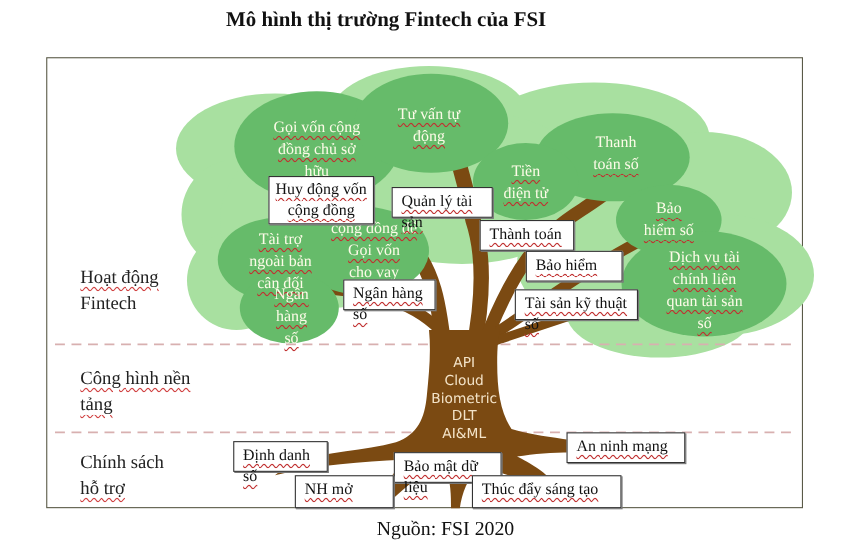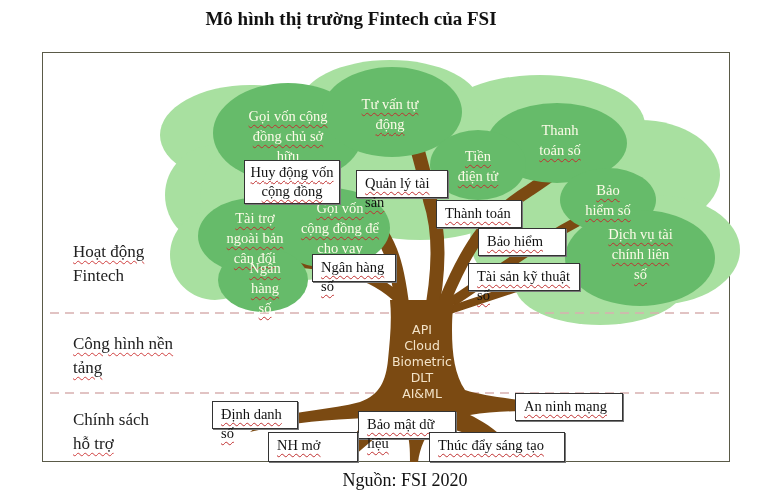--- a/index.html
+++ b/index.html
@@ -101,32 +101,33 @@
 <div class="bubble-text" style="left:568px; top:180px; width:80px;">
   <div><span>Bảo</span></div>
   <div><span>hiểm số</span></div>
 </div>
 <div class="bubble-text" style="left:210px; top:208px; width:90px;">
   <div><span>Tài trợ</span></div>
   <div><span>ngoài bản</span></div>
   <div><span>cân đối</span></div>
 </div>
 <div class="bubble-text" style="left:290px; top:198px; width:100px;">
+  <div><span>cộng đồng để</span></div>
   <div><span>Gọi vốn</span></div>
-  <div><span>cộng đồng để</span></div>
   <div><span>cho vay</span></div>
 </div>
 <div class="bubble-text" style="left:235px; top:258px; width:60px;">
   <div><span>Ngân</span></div>
   <div><span>hàng</span></div>
   <div><span>số</span></div>
 </div>
 <div class="bubble-text" style="left:588px; top:224px; width:105px;">
   <div><span>Dịch vụ tài</span></div>
   <div><span>chính liên</span></div>
+  <div><span>quan tài sản</span></div>
   <div><span>số</span></div>
 </div>
 
 <div class="box" style="left:244px; top:160px; width:96px; height:44px; text-align:center; padding:2px 4px;">
   <div><span>Huy động vốn</span></div>
   <div><span>cộng đồng</span></div>
 </div>
 <div class="box" style="left:356px; top:170px; width:92px; height:28px;"><span>Quản lý tài sản</span></div>
 <div class="box" style="left:436px; top:200px; width:86px; height:28px;"><span>Thành toán</span></div>
 <div class="box" style="left:478px; top:228px; width:88px; height:28px;"><span>Bảo hiểm</span></div>

